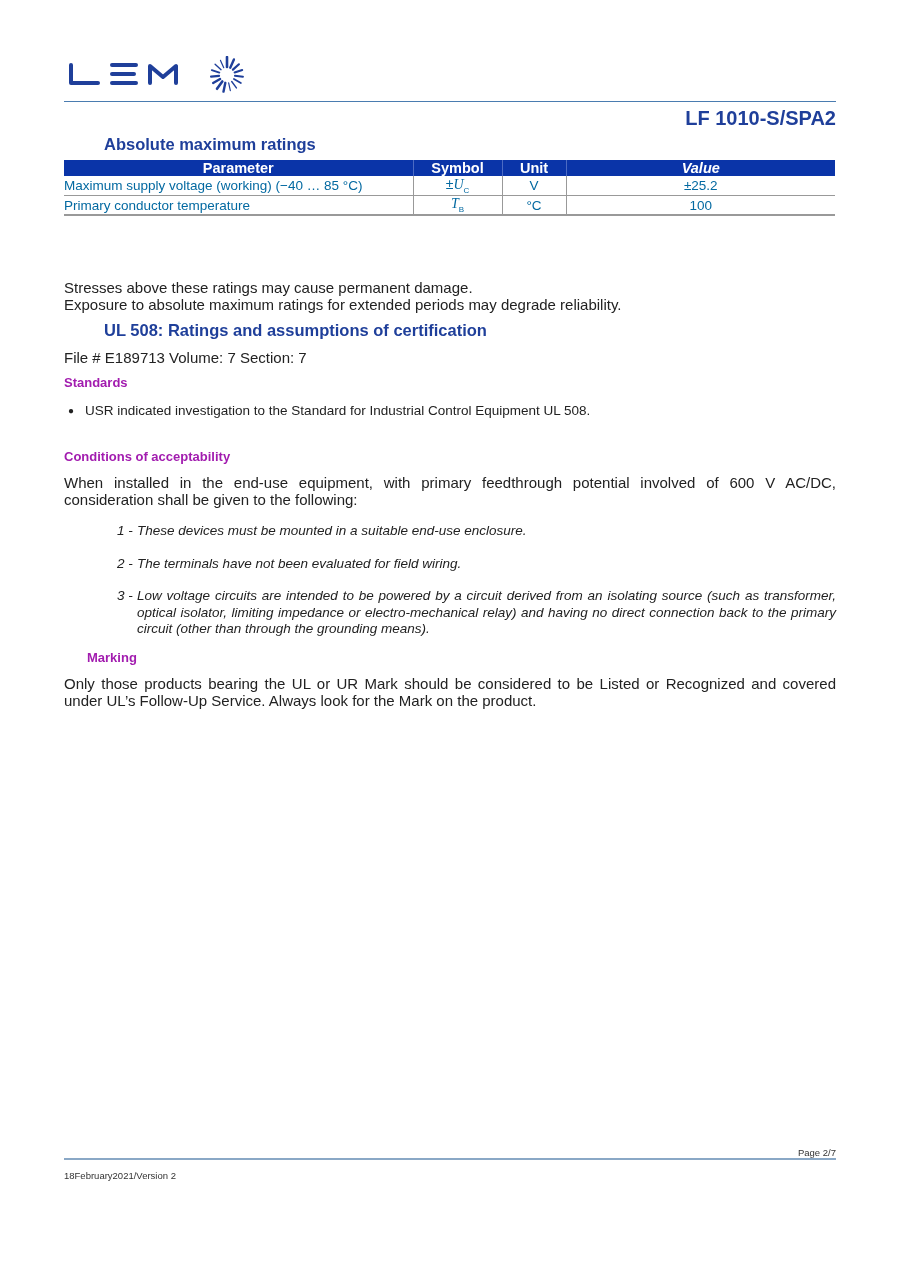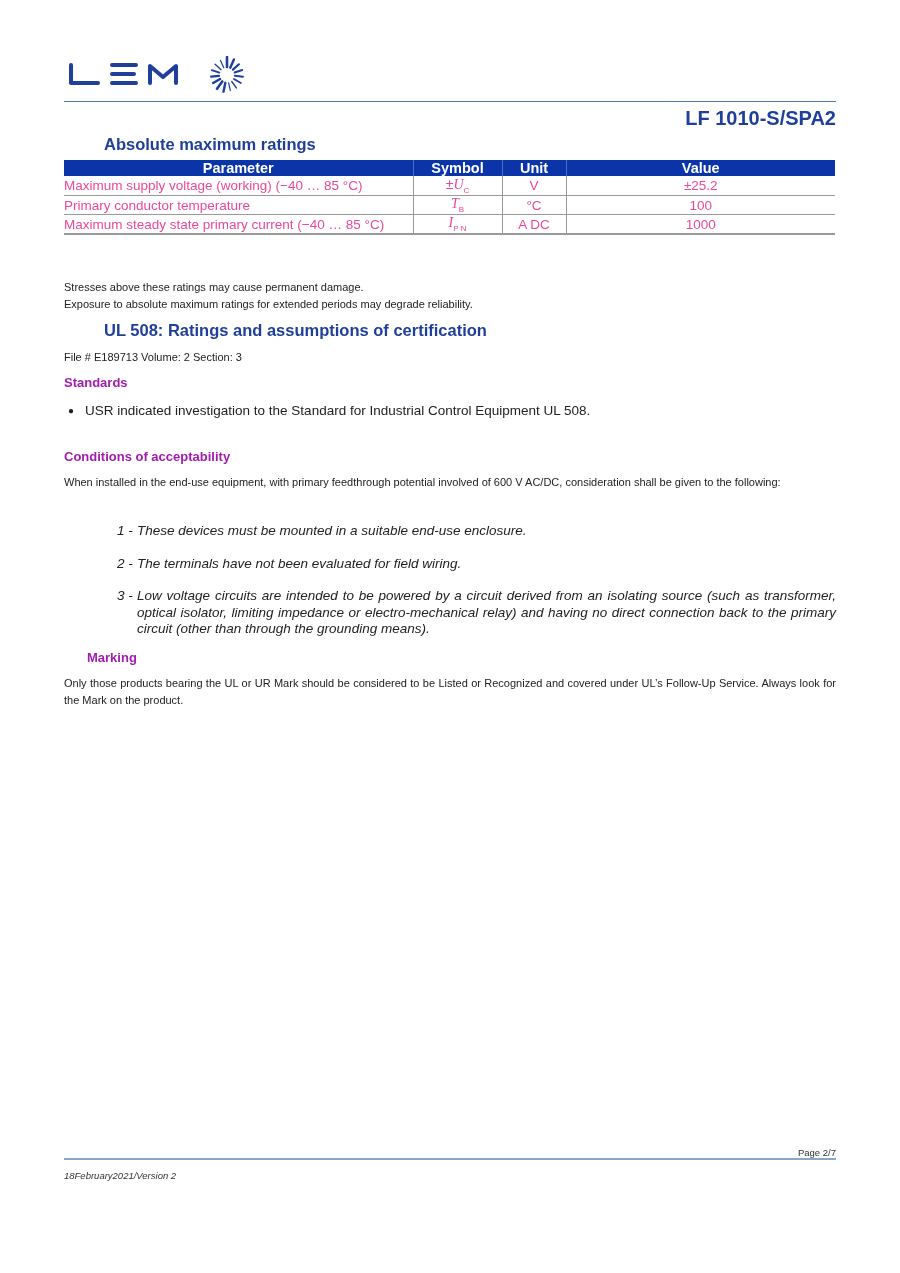--- a/index.html
+++ b/index.html
@@ -2,40 +2,40 @@
 <html><head>
 <meta charset="utf-8">
 <style>
   html, body { margin: 0; padding: 0; background: #ffffff; }
   body { width: 900px; height: 1273px; position: relative; font-family: "Liberation Sans", sans-serif; color: #222; overflow: hidden; }
   .logo { position: absolute; left: 68px; top: 56px; width: 190px; height: 40px; }
   .header-rule { position: absolute; left: 64px; top: 101px; width: 772px; height: 1px; background: #4a7cb0; }
   .product-title { position: absolute; right: 64px; top: 107px; font-size: 20px; font-weight: bold; color: #1f3f9a; }
   .h-section { position: absolute; left: 64px; font-size: 16.5px; font-weight: bold; color: #1f3f9a; margin-left: 40px; }
   .h-sub { position: absolute; left: 64px; font-size: 13px; font-weight: bold; color: #a21caf; }
-  .para { position: absolute; left: 64px; width: 772px; font-size: 11px; line-height: 17px; color: #222; }
+  .para { position: absolute; left: 64px; width: 772px; font-size: 15px; line-height: 17px; color: #222; }
   .justify { text-align: justify; }
   table.ratings { position: absolute; left: 64px; top: 160px; width: 771px; border-collapse: collapse; font-size: 13.5px; }
   table.ratings th { background: #0a34a8; color: #fff; font-weight: bold; font-size: 14.5px; height: 14px; padding: 0; border-right: 1px solid #4c6bc3; }
-  table.ratings th:last-child { border-right: none; }
-  table.ratings td { height: 17px; padding: 0; border-bottom: 1px solid #999; border-right: 1px solid #999; text-align: center; color: #ec4899; }
+  table.ratings th:last-child { border-right: none; font-style: italic; }
+  table.ratings td { height: 17px; padding: 0; border-bottom: 1px solid #999; border-right: 1px solid #999; text-align: center; color: #0369a1; }
   table.ratings td:last-child { border-right: none; }
   table.ratings td.param { text-align: left; }
   table.ratings tr:last-child td { border-bottom: 2px solid #999; }
   .sym { font-family: "Liberation Serif", serif; font-style: italic; font-size: 14px; }
   .sym sub { font-family: "Liberation Sans", sans-serif; font-style: normal; font-size: 8px; vertical-align: -4px; }
   ul.bullets { position: absolute; left: 64px; top: 398px; margin: 4px; padding: 0; list-style: none; font-size: 13.5px; }
   ul.bullets li { position: relative; padding-left: 17px; height: 21px; line-height: 17px; }
   ul.bullets li::before { content: "●"; position: absolute; left: 0; top: 0; font-size: 10px; }
   .cond { position: absolute; left: 117px; width: 719px; font-size: 13.5px; line-height: 16.5px; font-style: italic; color: #222; }
   .cond .num { position: absolute; left: 0; top: 0; }
   .cond .txt { display: block; padding-left: 20px; text-align: justify; }
   .footer-page { position: absolute; right: 64px; top: 1147px; font-size: 9.5px; color: #333; }
   .footer-rule { position: absolute; left: 64px; top: 1158px; width: 772px; height: 2px; background: #8aa8c6; }
-  .footer-date { position: absolute; left: 64px; top: 1170px; font-size: 9.5px; color: #333; font-style: italic; }
+  .footer-date { position: absolute; left: 64px; top: 1170px; font-size: 9.5px; color: #333; }
 </style>
 </head>
 <body>
 
 <div class="logo">
   <svg width="190" height="40" viewBox="0 0 190 40">
     <g fill="none" stroke="#1f3f9a" stroke-width="4" stroke-linecap="round" stroke-linejoin="round">
       <path d="M3 9 V27 H30"></path>
       <path d="M44 9 H68 M44 18 H66 M44 27 H68"></path>
       <path d="M82 27 V10 L95 21 L108 10 V27"></path>
@@ -85,34 +85,28 @@
       <td><span class="sym"><span style="font-style:normal;font-family:'Liberation Sans',sans-serif;">±</span><span>U</span><sub>C</sub></span></td>
       <td>V</td>
       <td>±25.2</td>
     </tr>
     <tr>
       <td class="param">Primary conductor temperature</td>
       <td><span class="sym"><span>T</span><sub>B</sub></span></td>
       <td>°C</td>
       <td>100</td>
     </tr>
-    <tr>
-      <td class="param">Maximum steady state primary current (−40 … 85 °C)</td>
-      <td><span class="sym"><span>I</span><sub>P N</sub></span></td>
-      <td>A DC</td>
-      <td>1000</td>
-    </tr>
   </tbody>
 </table>
 
 <div class="para" style="top:279px;">Stresses above these ratings may cause permanent damage.</div>
 <div class="para" style="top:296px;">Exposure to absolute maximum ratings for extended periods may degrade reliability.</div>
 
 <div class="h-section" style="top:321px;">UL 508: Ratings and assumptions of certification</div>
-<div class="para" style="top:349px;">File # E189713 Volume: 2 Section: 3</div>
+<div class="para" style="top:349px;">File # E189713 Volume: 7 Section: 7</div>
 
 <div class="h-sub" style="top:375px;">Standards</div>
 <ul class="bullets">
   <li>USR indicated investigation to the Standard for Industrial Control Equipment UL 508.</li>
 </ul>
 
 <div class="h-sub" style="top:449px;">Conditions of acceptability</div>
 <div class="para justify" style="top:474px;">When installed in the end-use equipment, with primary feedthrough potential involved of 600 V AC/DC, consideration shall be given to the following:</div>
 
 <div class="cond" style="top:523px;">

